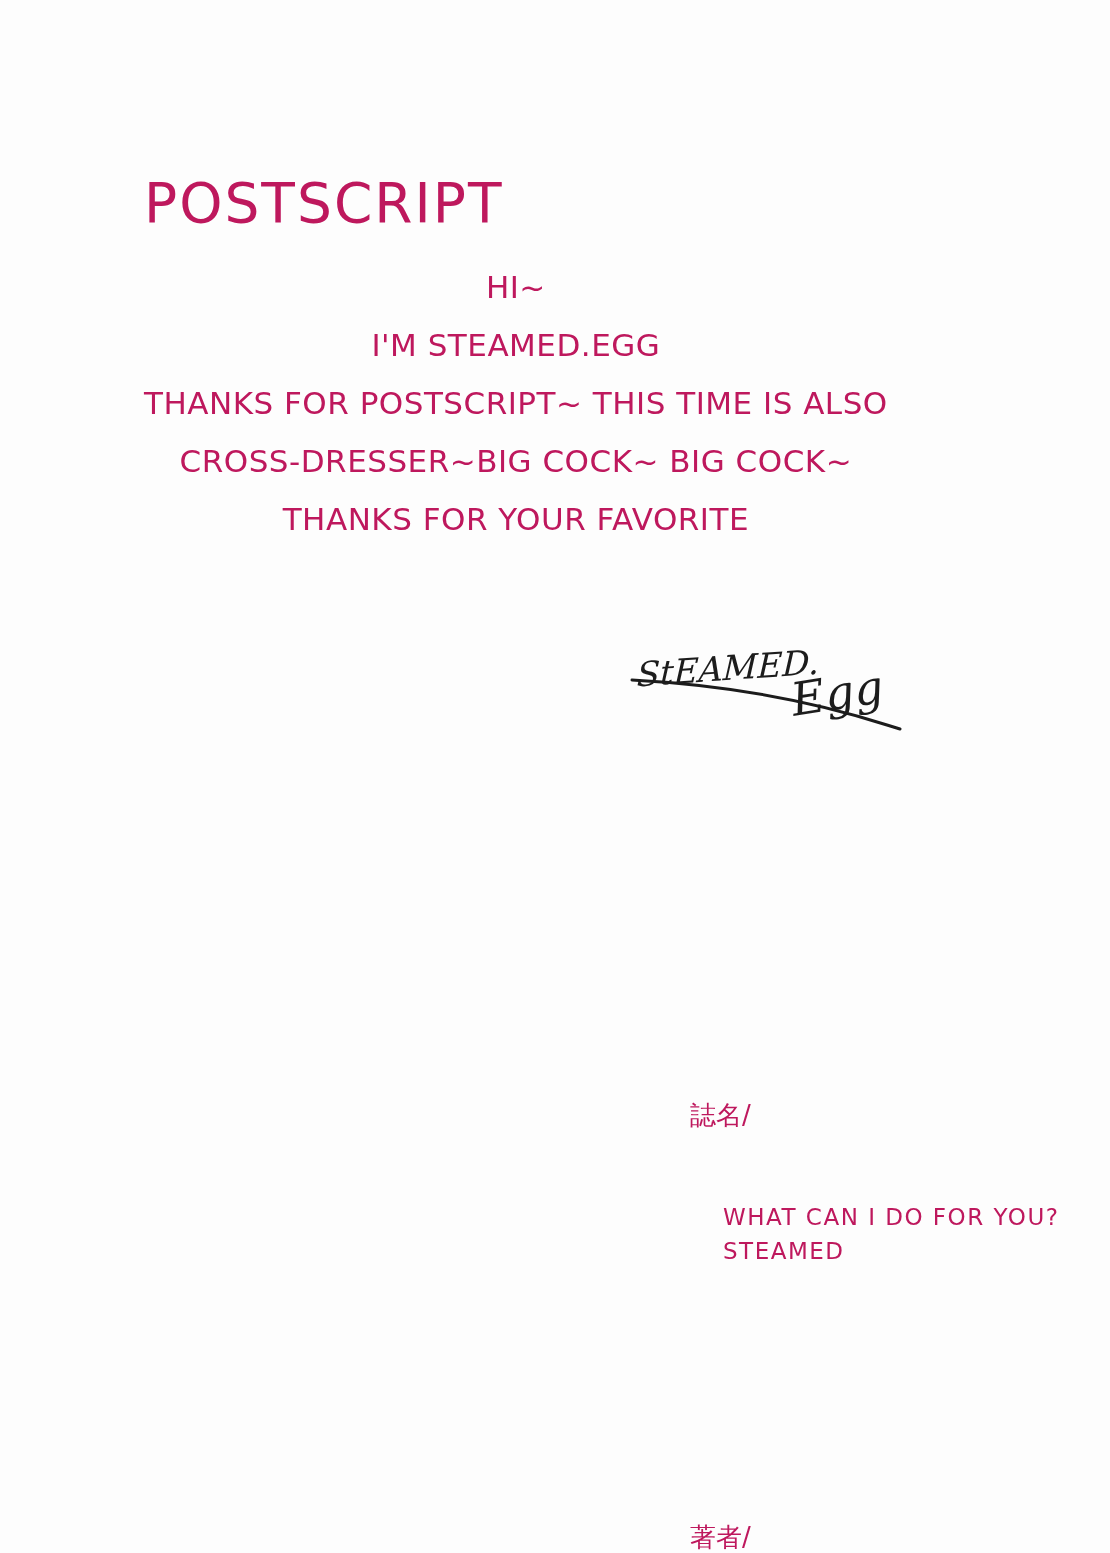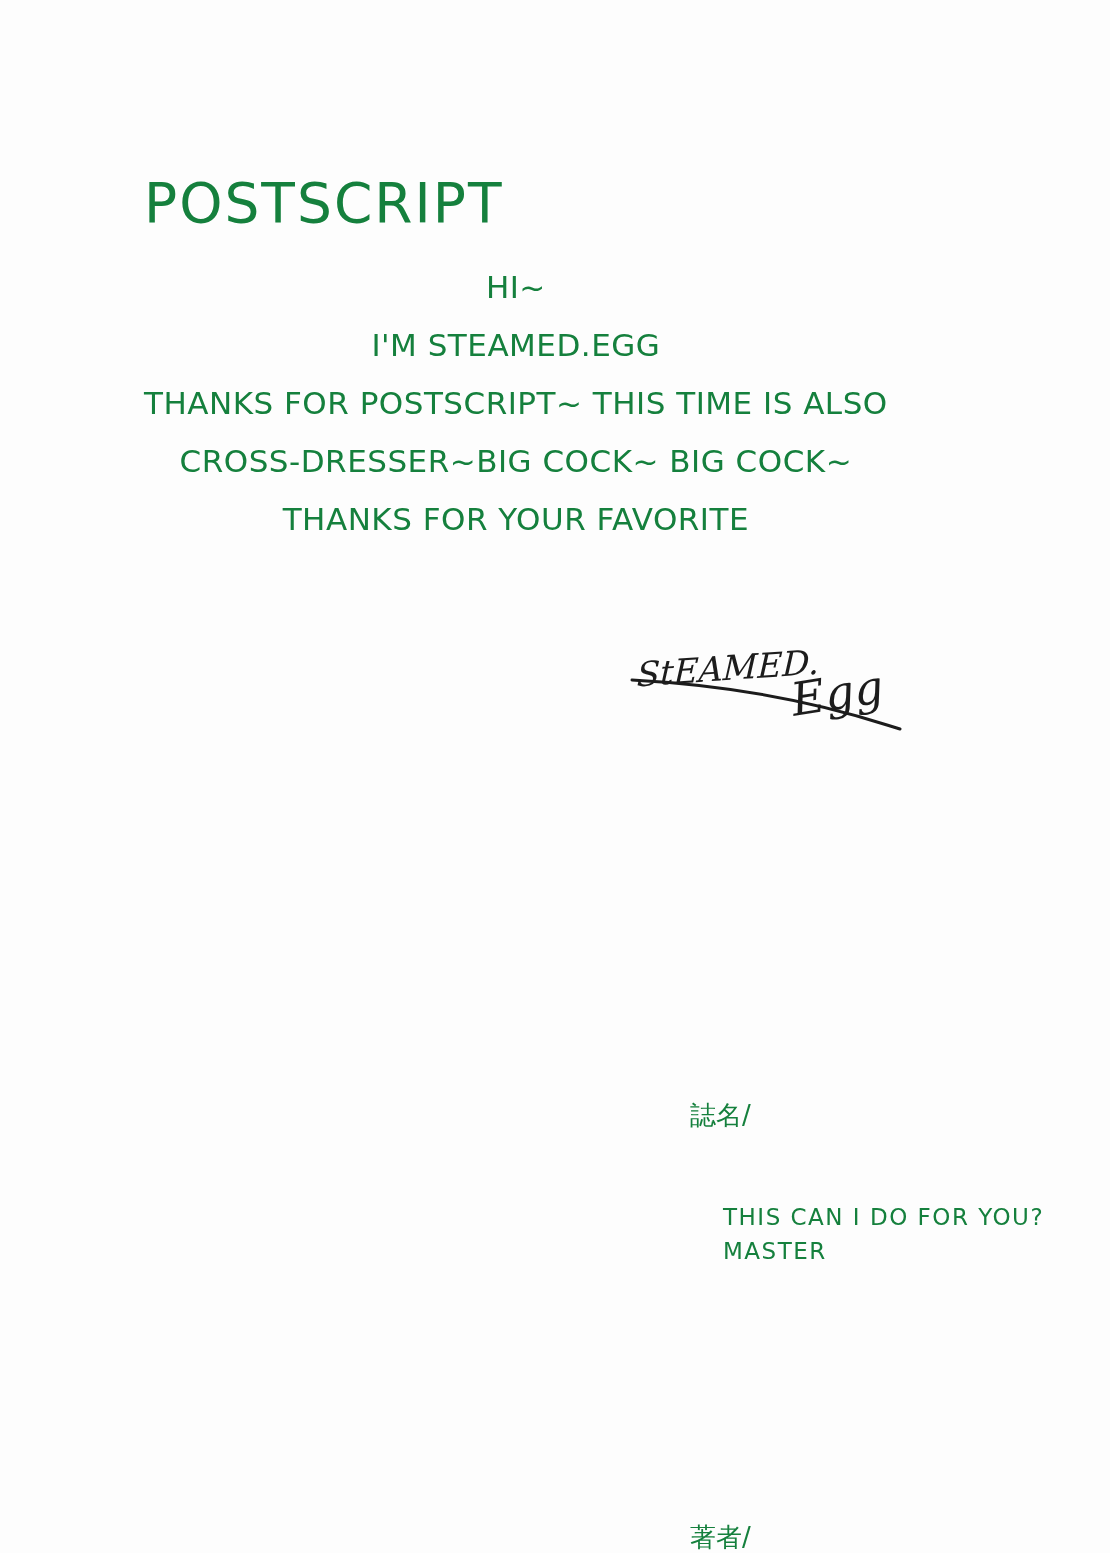--- a/index.html
+++ b/index.html
@@ -2,21 +2,21 @@
 <html><head>
 <meta charset="utf-8">
 <style>
   html, body { margin: 0; padding: 0; background: #e8e8e8; }
   .page {
     position: relative;
     width: 1110px;
     height: 1553px;
     margin: 0 auto;
     background: #fdfdfd;
-    color: #15803d;
+    color: #be185d;
     font-family: "DejaVu Sans", sans-serif;
     overflow: hidden;
   }
 
   
   .title {
     position: absolute;
     left: 144px;
     top: 172px;
     margin: 0;
@@ -92,21 +92,21 @@
       <path d="M10,46 C85,50 175,62 265,91 L278,95" stroke="#1c1c1c" stroke-width="3" fill="none" stroke-linecap="round"></path>
       <text class="sig-text" x="20" y="52" font-size="34" transform="rotate(-4 20 52) skewX(-6)">StEAMED.</text>
       <text class="sig-text" x="172" y="82" font-size="46" transform="rotate(-9 172 82)">Egg</text>
     </svg>
   </div>
 
   <div class="colophon">
 
     <div class="col-entry">
       <div class="col-label">誌名/</div>
-      <div class="col-value en">THIS CAN I DO FOR YOU? MASTER</div>
+      <div class="col-value en">WHAT CAN I DO FOR YOU? STEAMED</div>
     </div>
 
     <div class="col-entry">
       <div class="col-label">著者/</div>
       
     </div>
 
     
 
     

